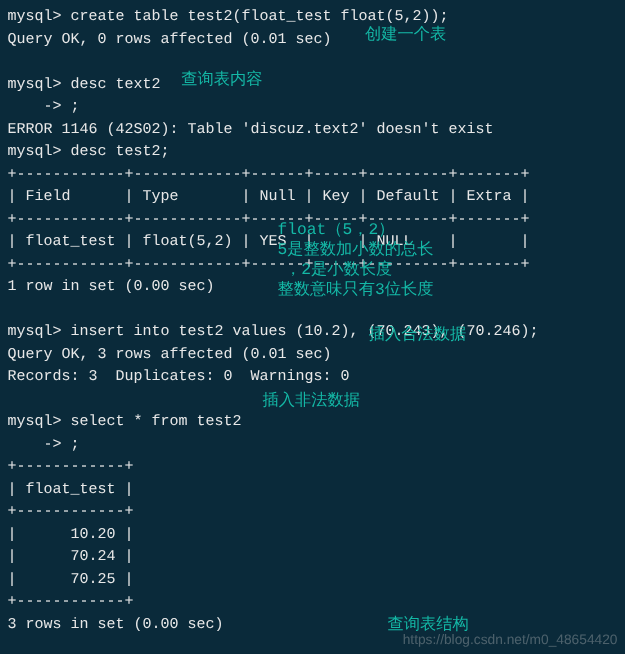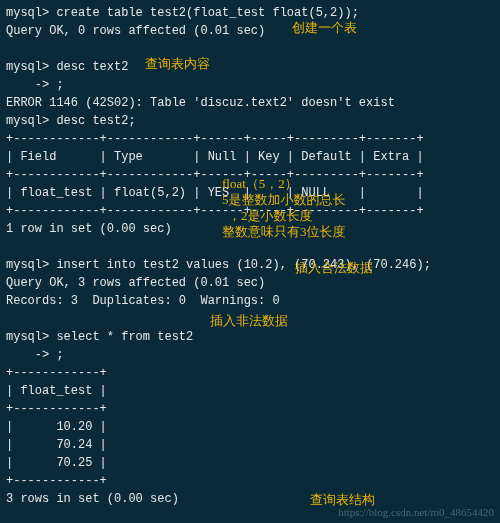--- a/index.html
+++ b/index.html
@@ -13,33 +13,33 @@
     height:523px;
     overflow:hidden;
     position:relative;
   }
   .term{
     padding:4px 6px;
     white-space:pre;
   }
   .ann{
     position:absolute;
-    color:#eab308;
-    font-family:Liberation Serif, serif;
+    color:#14b8a6;
+    font-family:Liberation Mono, monospace;
     font-size:13px;
     white-space:pre;
     pointer-events:none;
   }
   .watermark{
     position:absolute;
     bottom:3px;
     right:6px;
     color:rgba(200,200,200,0.35);
     font-size:11px;
-    font-family:Liberation Serif, serif;
+    font-family:Liberation Sans, sans-serif;
   }
 </style>
 </head>
 <body>
 
 <div class="term" id="term">mysql&gt; create table test2(float_test float(5,2));
 Query OK, 0 rows affected (0.01 sec)
 
 mysql&gt; desc text2
     -&gt; ;

